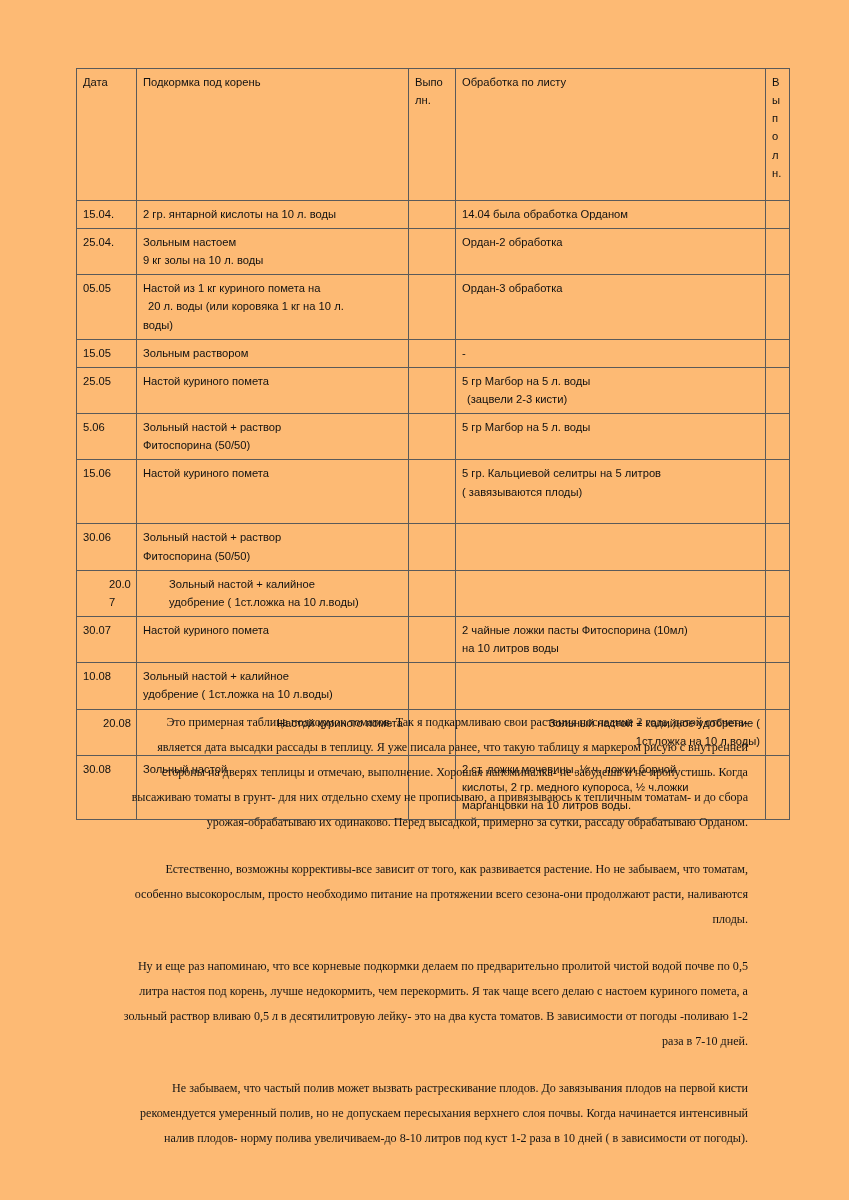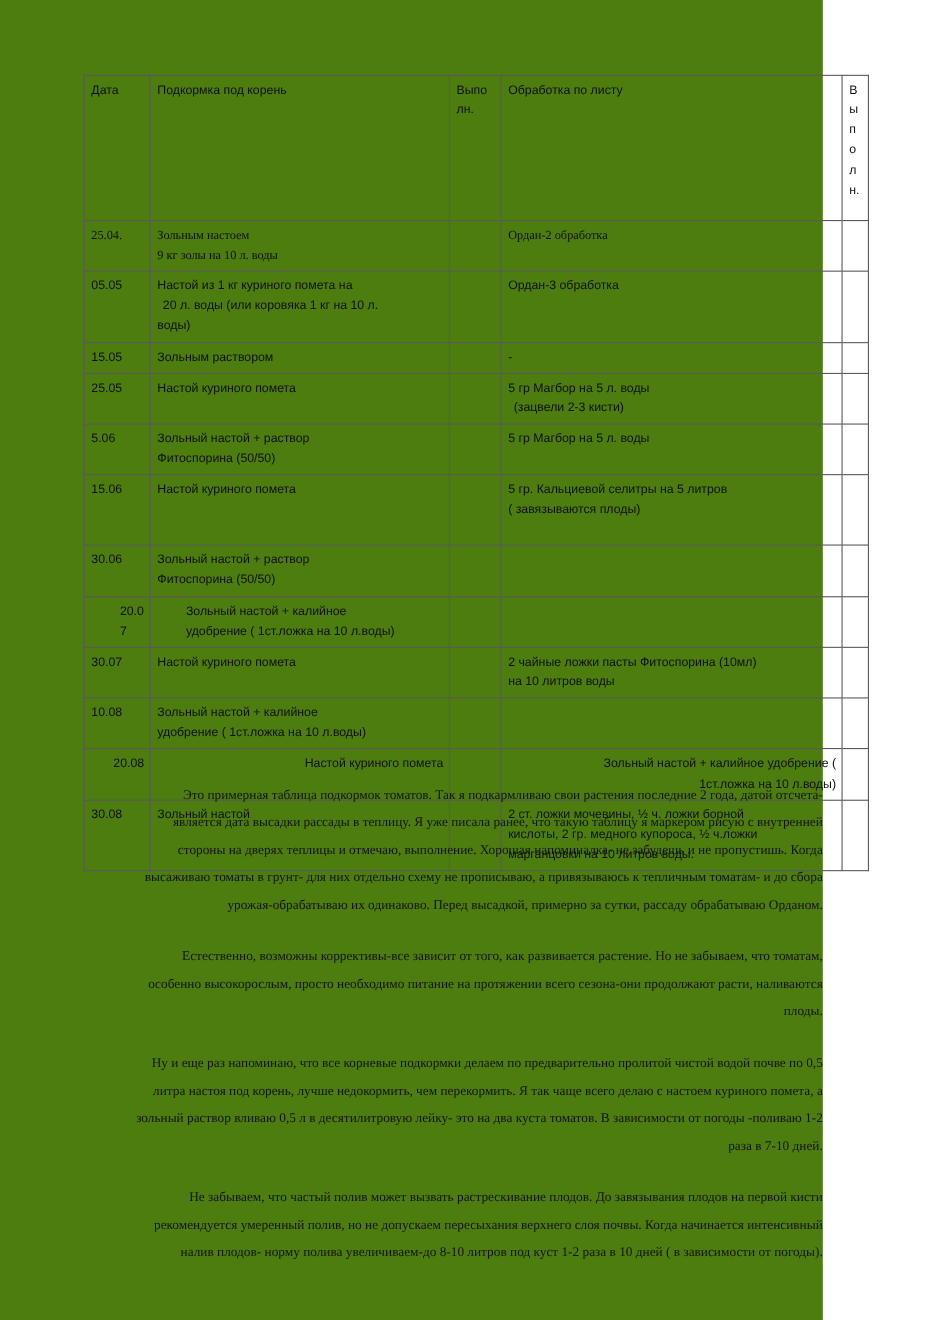--- a/index.html
+++ b/index.html
@@ -14,23 +14,23 @@
     font-family: "Liberation Sans", "DejaVu Sans", sans-serif;
     color: #111111;
     position: relative;
     overflow: hidden;
   }
 
   .page {
     position: absolute;
     left: 0;
     top: 0;
-    width: 748px;
+    width: 849px;
     height: 1200px;
-    background: #4d7c0f;
+    background: #fdba74;
   }
 
   
   .table-wrap {
     position: absolute;
     left: 76px;
     top: 68px;
     width: 713px;
   }
 
@@ -64,21 +64,21 @@
   table.schedule thead td {
     padding-bottom: 18px;
   }
 
   .cell-line { display: block; white-space: pre-wrap; }
   .cell-line.indent { padding-left: 5px; }
 
   
   tr.r-h   td { height: 34px; }
   tr.r-1   td { height: 14px; }
-  tr.r-2   td { height: 32px; font-family: Liberation Serif, serif; }
+  tr.r-2   td { height: 32px; }
   tr.r-3   td { height: 52px; }
   tr.r-4   td { height: 14px; }
   tr.r-5   td { height: 36px; }
   tr.r-6   td { height: 32px; }
   tr.r-7   td { height: 54px; }
   tr.r-8   td { height: 32px; }
   tr.r-9   td { height: 32px; }
   tr.r-10  td { height: 32px; padding-left: 32px; }
   tr.r-11  td { height: 32px; }
   tr.r-12  td { height: 32px; }
@@ -131,20 +131,37 @@
           <td>
               <span class="cell-line">Обработка по листу</span>
             </td>
           <td>
               <span class="cell-line">Вып</span>
               <span class="cell-line">олн.</span>
             </td>
         </tr>
       </thead>
       <tbody id="schedule-body">
+          <tr class="r-1">
+            <td>
+              <span class="cell-line">15.04.</span>
+            </td>
+            <td>
+              <span class="cell-line">2 гр. янтарной кислоты на 10 л. воды</span>
+            </td>
+            <td>
+              <span class="cell-line"></span>
+            </td>
+            <td>
+              <span class="cell-line">14.04 была обработка Орданом</span>
+            </td>
+            <td>
+              <span class="cell-line"></span>
+            </td>
+          </tr>
           <tr class="r-2">
             <td>
               <span class="cell-line">25.04.</span>
             </td>
             <td>
               <span class="cell-line">Зольным настоем</span>
               <span class="cell-line">9 кг золы на 10 л. воды</span>
             </td>
             <td>
               <span class="cell-line"></span>

